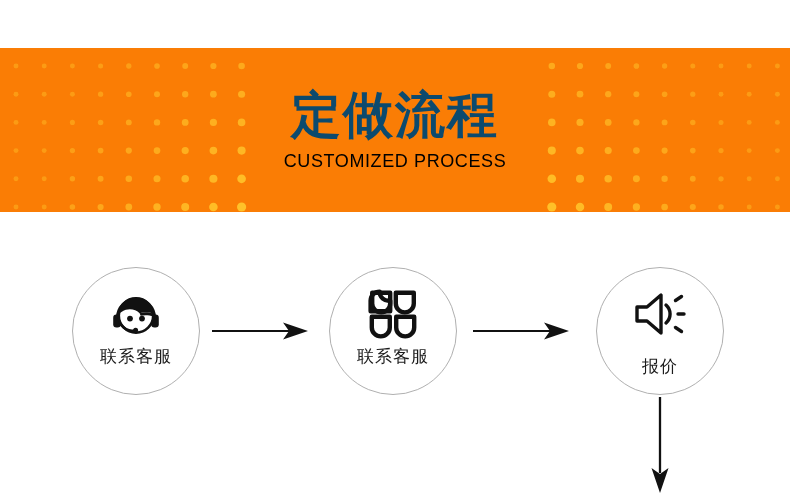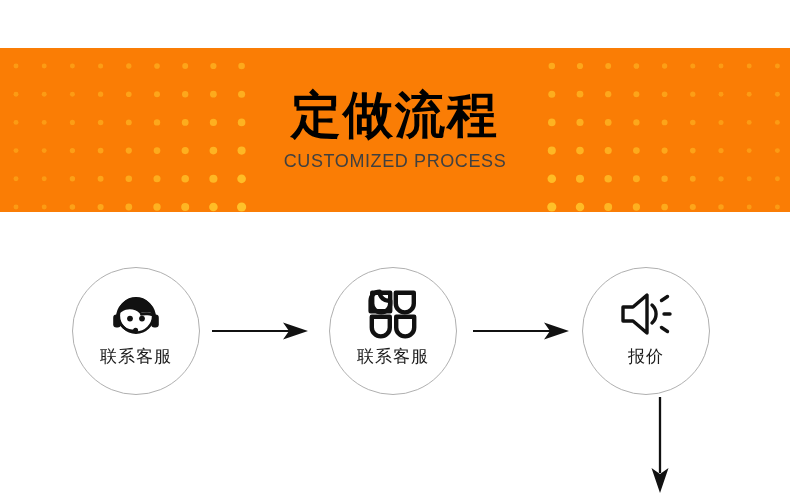--- a/index.html
+++ b/index.html
@@ -41,30 +41,30 @@
   #banner-text {
     position: absolute;
     left: 0; top: 0;
     width: 790px; height: 164px;
     display: flex;
     flex-direction: column;
     align-items: center;
     justify-content: center;
   }
   #banner-title {
-    color: #000000;
+    color: #0c4a6e;
     font-size: 50px;
     font-weight: bold;
     line-height: 1;
     letter-spacing: 2px;
     margin: 0 0 12px 0;
     white-space: nowrap;
   }
   #banner-subtitle {
-    color: #404040;
+    color: #000000;
     font-size: 18px;
     font-weight: normal;
     letter-spacing: 0.6px;
     line-height: 1;
     margin: 0;
     white-space: nowrap;
   }
 
   
   #flow {
@@ -84,21 +84,21 @@
     box-sizing: border-box;
     background: #ffffff;
     display: flex;
     flex-direction: column;
     align-items: center;
     justify-content: flex-start;
     top: 55px;
   }
   #step-1 { left: 72px; }
   #step-2 { left: 329px; }
-  #step-3 { left: 582px; }
+  #step-3 { left: 596px; gap: 10px; }
 
   .step-icon {
     margin-top: 19px;
     height: 54px;
     display: flex;
     align-items: center;
     justify-content: center;
   }
   .step-label {
     margin-top: 7px;

